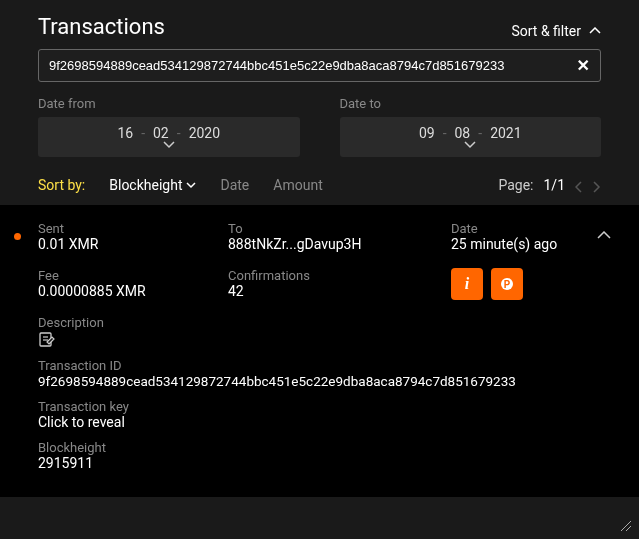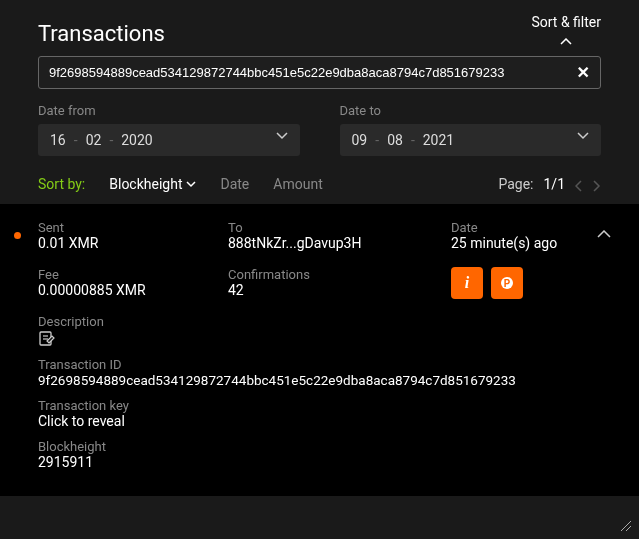--- a/index.html
+++ b/index.html
@@ -22,21 +22,20 @@
   .title {
     font-size: 22px;
     font-weight: 400;
   }
   .sort-filter {
     display: flex;
     align-items: center;
     gap: 8px;
     cursor: pointer;
     font-size: 14px;
-    flex-direction: column;
   }
   .search-wrap {
     padding: 0 38px;
   }
   .search-box {
     display: flex;
     align-items: center;
     border: 1px solid #666;
     border-radius: 3px;
     padding: 6px 10px;
@@ -68,38 +67,39 @@
   .date-label {
     color: #888;
     font-size: 13px;
     margin-bottom: 6px;
   }
   .date-select {
     background: #2a2a2a;
     border-radius: 3px;
     padding: 8px 12px;
     display: flex;
-    align-items: flex-start;
+    align-items: center;
     justify-content: space-between;
     cursor: pointer;
+    flex-direction: column;
   }
   .date-parts {
     display: flex;
     gap: 8px;
     align-items: center;
     color: #ddd;
   }
   .date-sep { color: #666; }
   .sort-row {
     display: flex;
     align-items: center;
     padding: 20px 38px 12px 38px;
     gap: 24px;
   }
-  .sort-label { color: #84cc16; }
+  .sort-label { color: #fde047; }
   .sort-opt { color: #888; cursor: pointer; }
   .sort-opt.active { color: #fff; display: flex; align-items: center; gap: 4px; }
   .page-group {
     margin-left: auto;
     display: flex;
     align-items: flex-end;
     gap: 10px;
   }
   .page-label { color: #ccc; }
   .page-num { color: #fff; }

